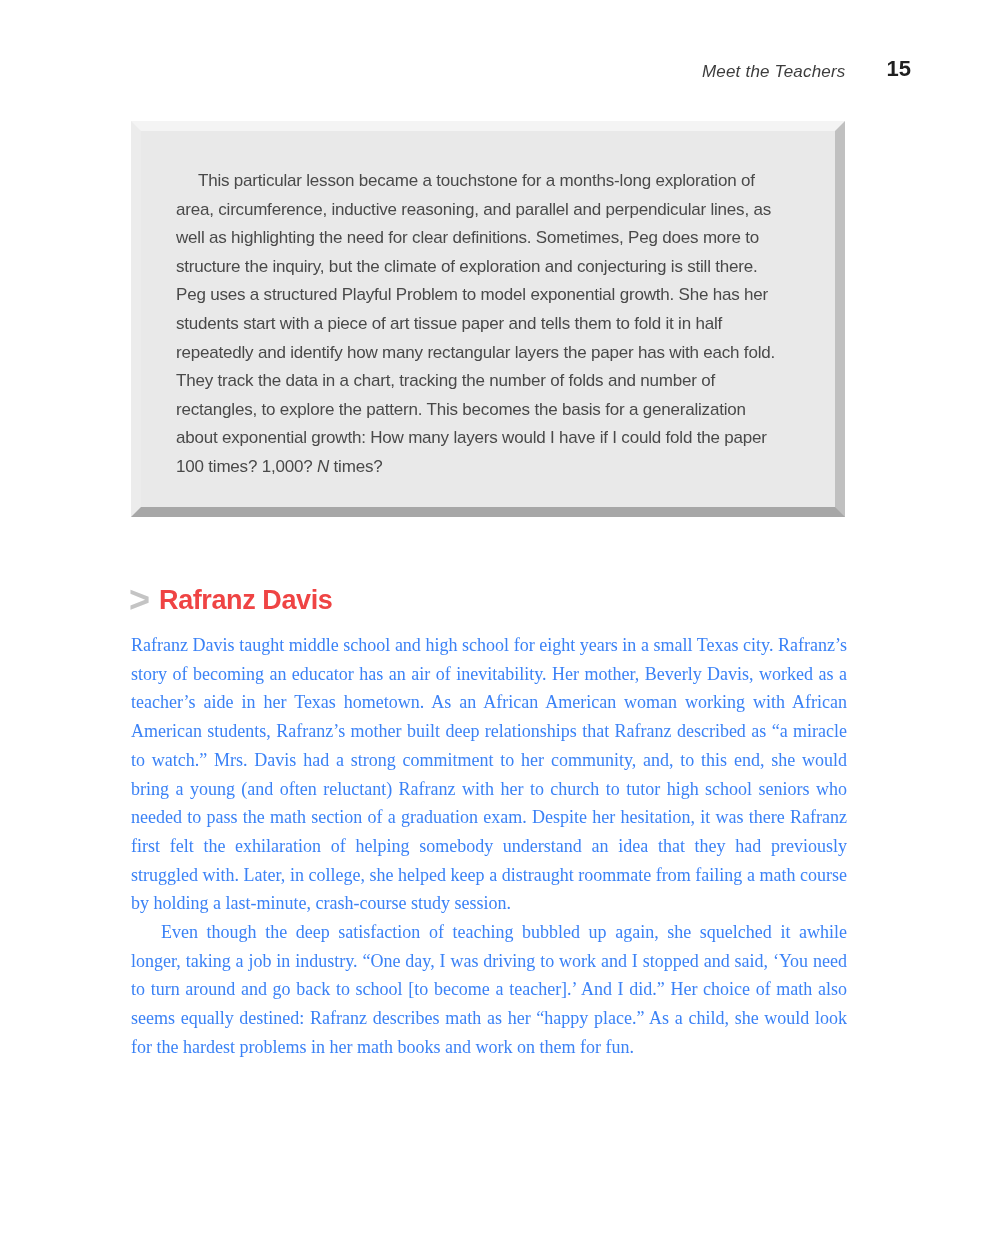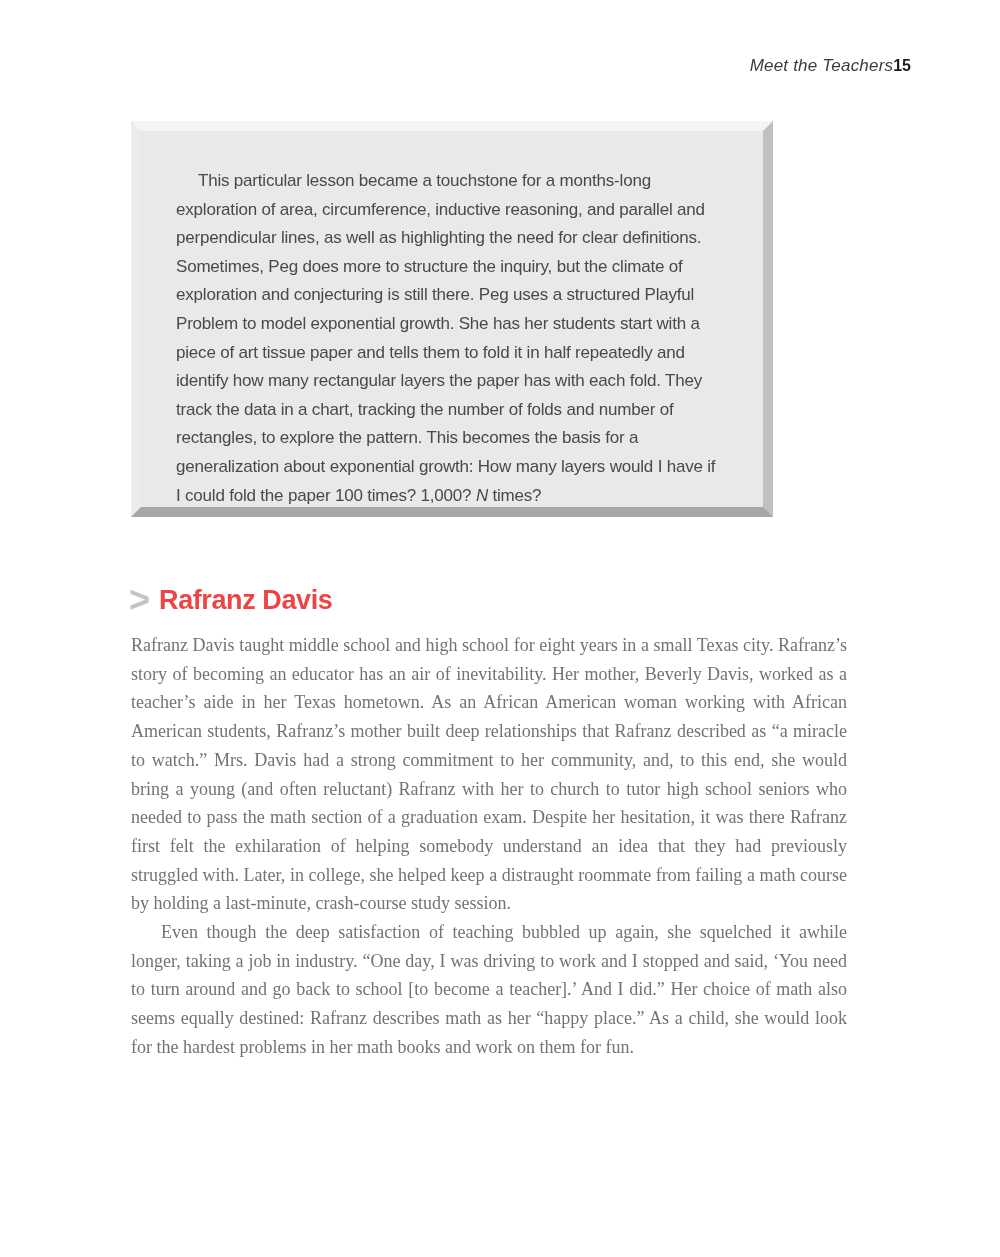--- a/index.html
+++ b/index.html
@@ -11,38 +11,39 @@
     overflow: hidden;
     font-family: "Liberation Sans", sans-serif;
   }
   .running-head {
     position: absolute;
     top: 56px;
     left: 0;
     right: 89px;
     display: flex;
     justify-content: flex-end;
-    align-items: center;
+    align-items: flex-end;
   }
   .running-title {
     font-style: italic;
     font-size: 17px;
     color: #3d3d3d;
     letter-spacing: 0.2px;
   }
   .page-number {
     font-weight: bold;
-    font-size: 16px;
+    font-size: 22px;
     color: #1f1f1f;
+    margin-left: 41px;
   }
   .callout {
     position: absolute;
     left: 131px;
     top: 121px;
-    width: 642px;
+    width: 714px;
     height: 396px;
     box-sizing: border-box;
     background: #e9e9e9;
     border: 10px solid;
     border-color: #f4f4f4 #c0c0c0 #a7a7a7 #ececec;
   }
   .callout-text {
     margin: 0;
     padding: 36px 46px 0 35px;
     font-family: "Liberation Sans", sans-serif;
@@ -79,21 +80,21 @@
     left: 131px;
     top: 631px;
     width: 716px;
   }
   .body-para {
     margin: 0;
     font-family: "Liberation Serif", serif;
     font-size: 18px;
     line-height: 28.7px;
     text-align: justify;
-    color: #737373;
+    color: #3b82f6;
   }
   .indented { text-indent: 30px; }
 </style>
 </head>
 <body>
 
 <div class="page">
 
   <header class="running-head">
     <span class="running-title">Meet the Teachers</span>

